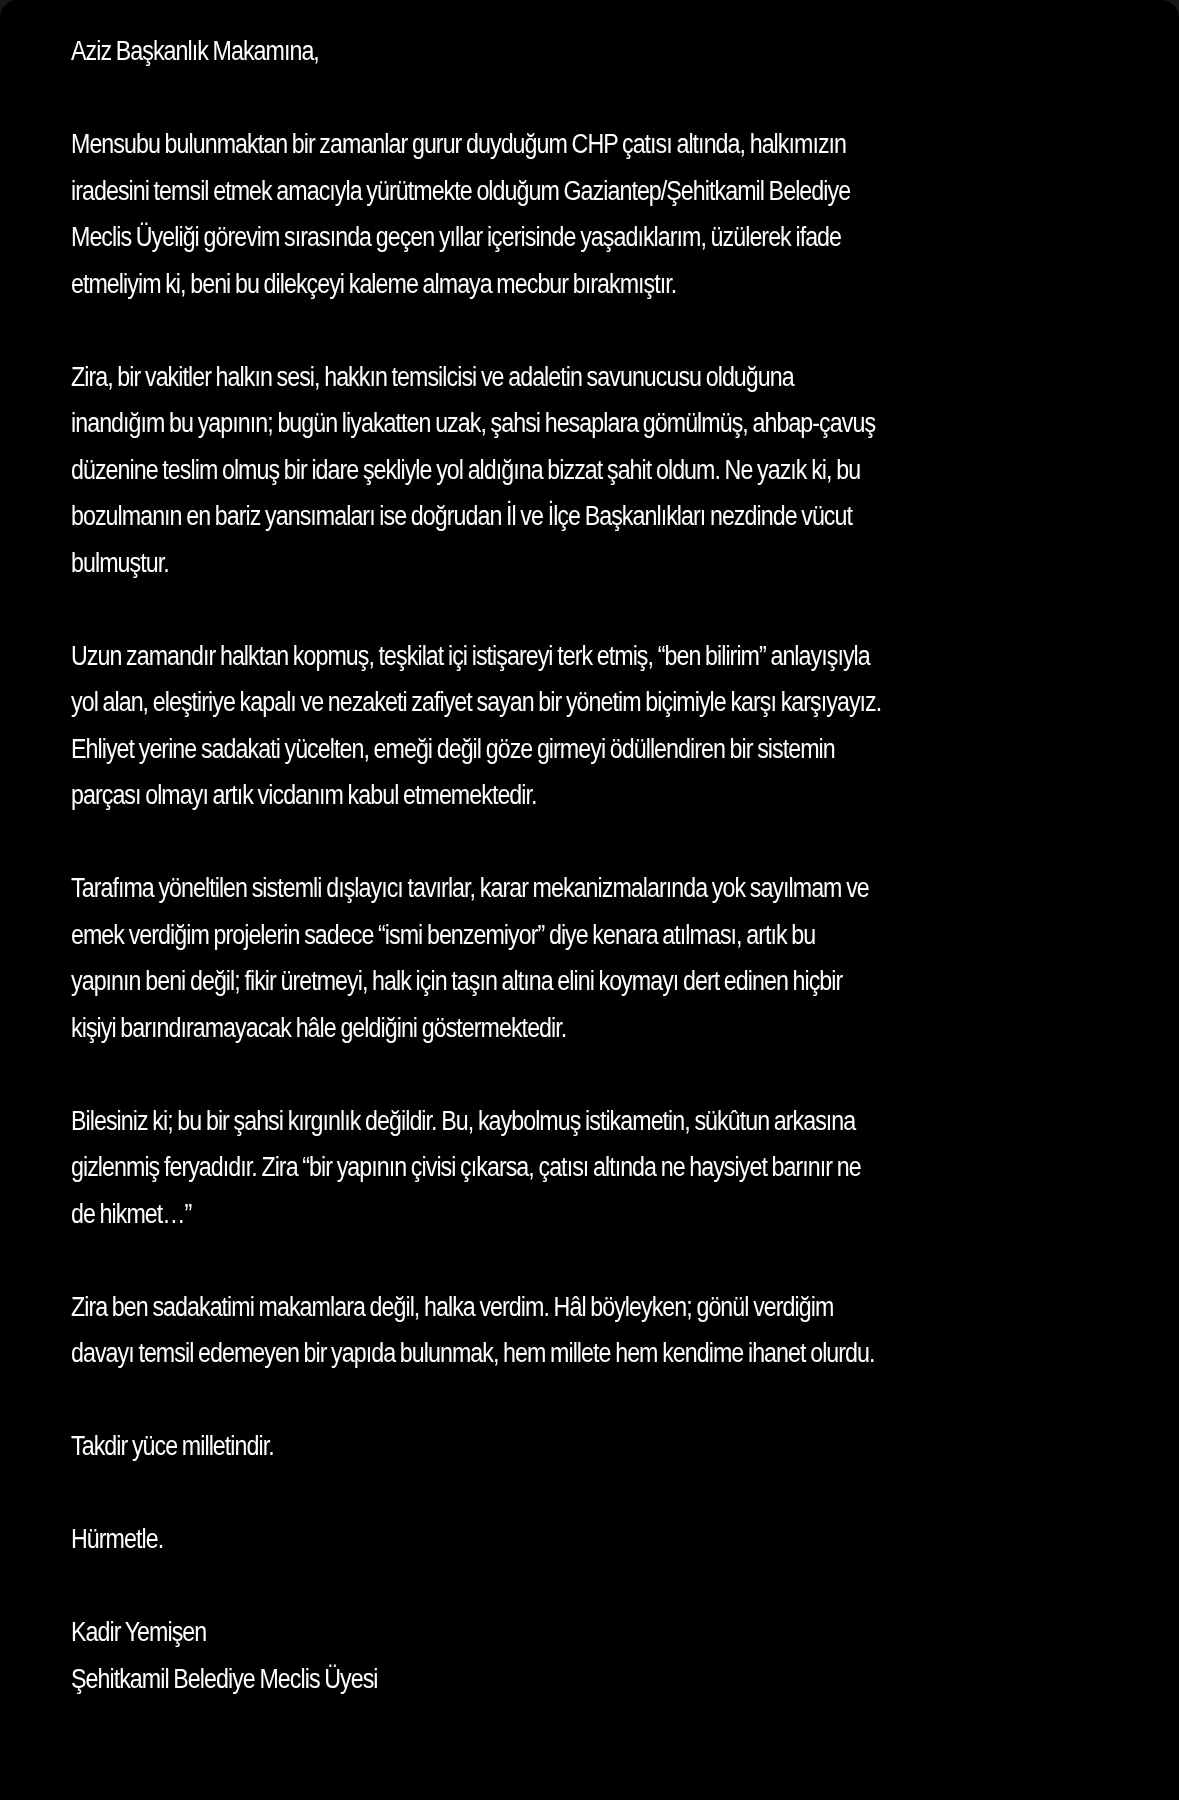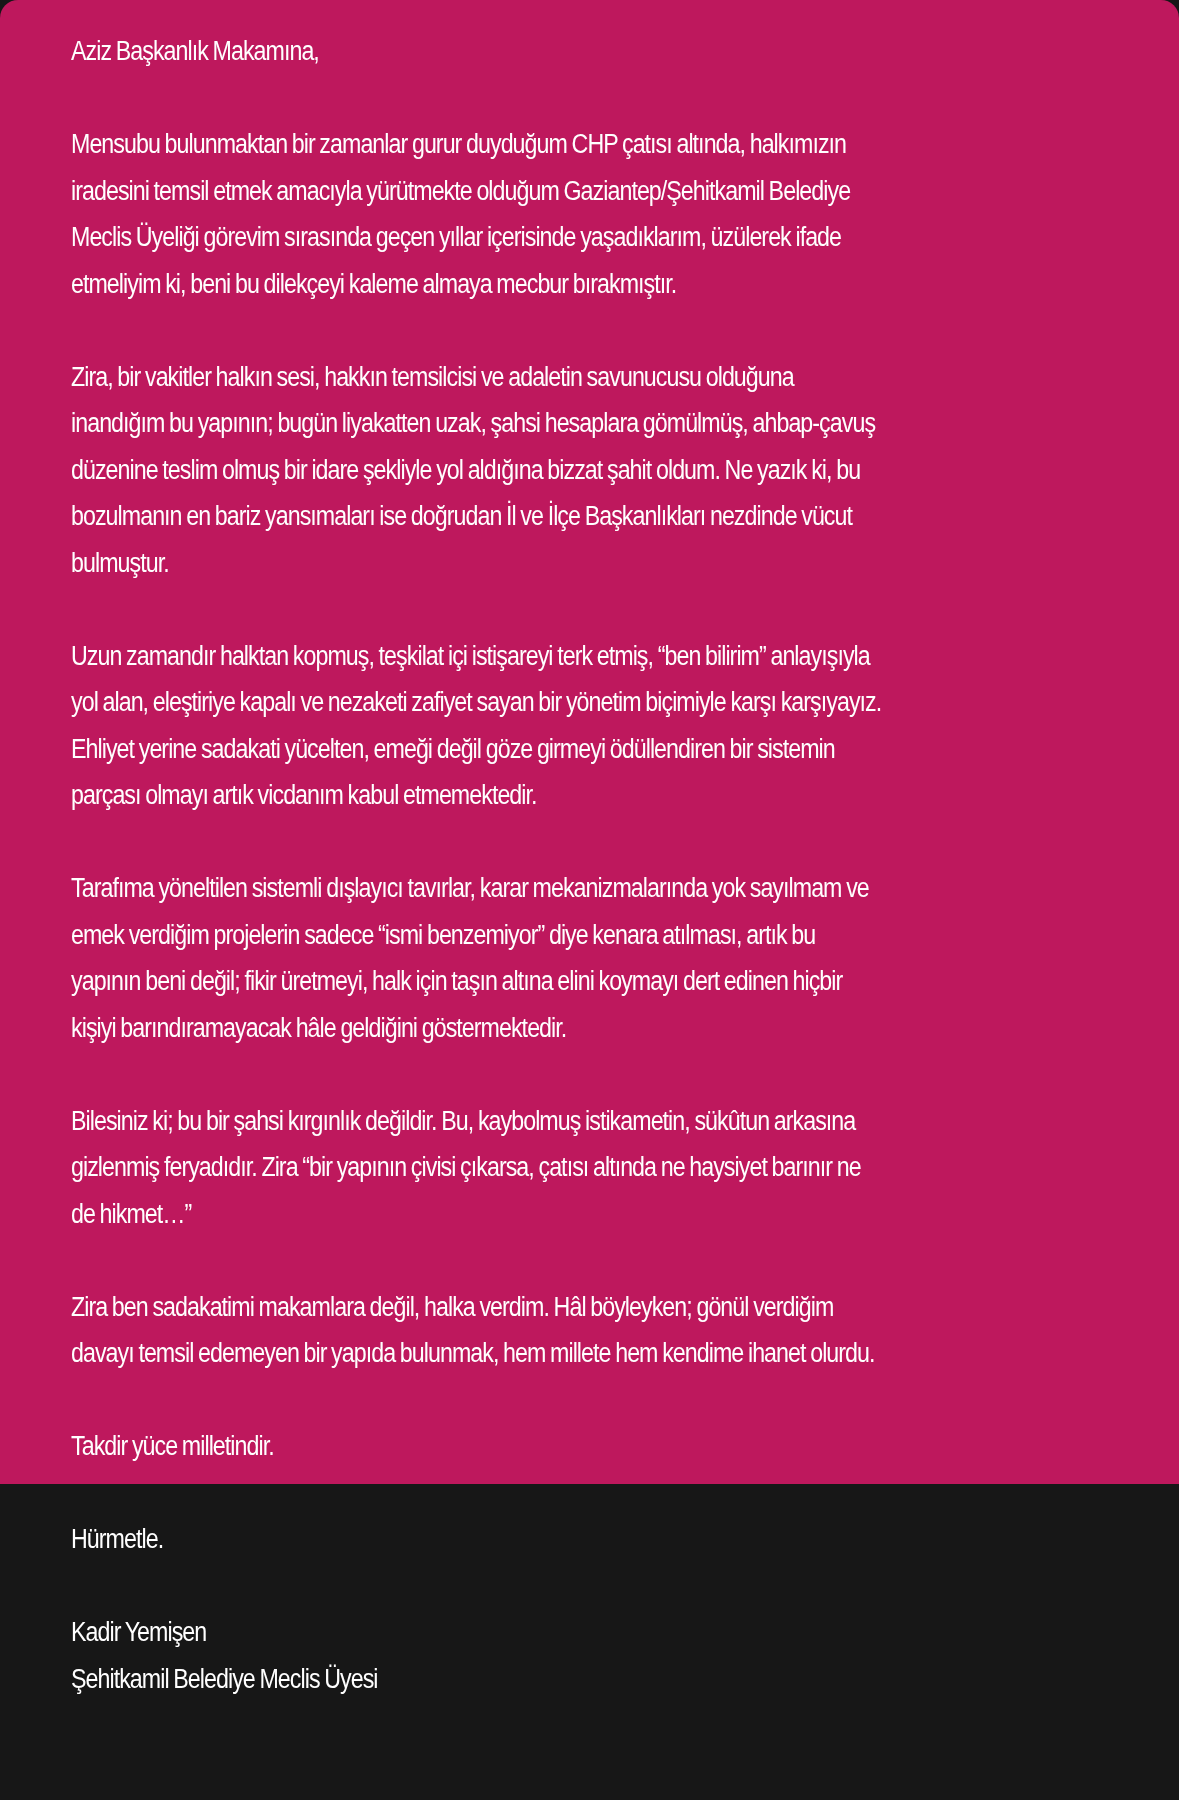--- a/index.html
+++ b/index.html
@@ -10,22 +10,22 @@
     body {
       width: 1179px;
       height: 1800px;
       overflow: hidden;
       position: relative;
     }
     .page {
       position: absolute;
       left: 0; top: 0;
       width: 1179px;
-      height: 1484px;
-      background: #be185d;
+      height: 1800px;
+      background: #000000;
       border-top-left-radius: 18px;
       border-top-right-radius: 18px;
     }
     .letter {
       position: absolute;
       left: 71px;
       top: 28px;
       width: 1040px;
       color: #ffffff;
       font-family: "Liberation Sans", sans-serif;

